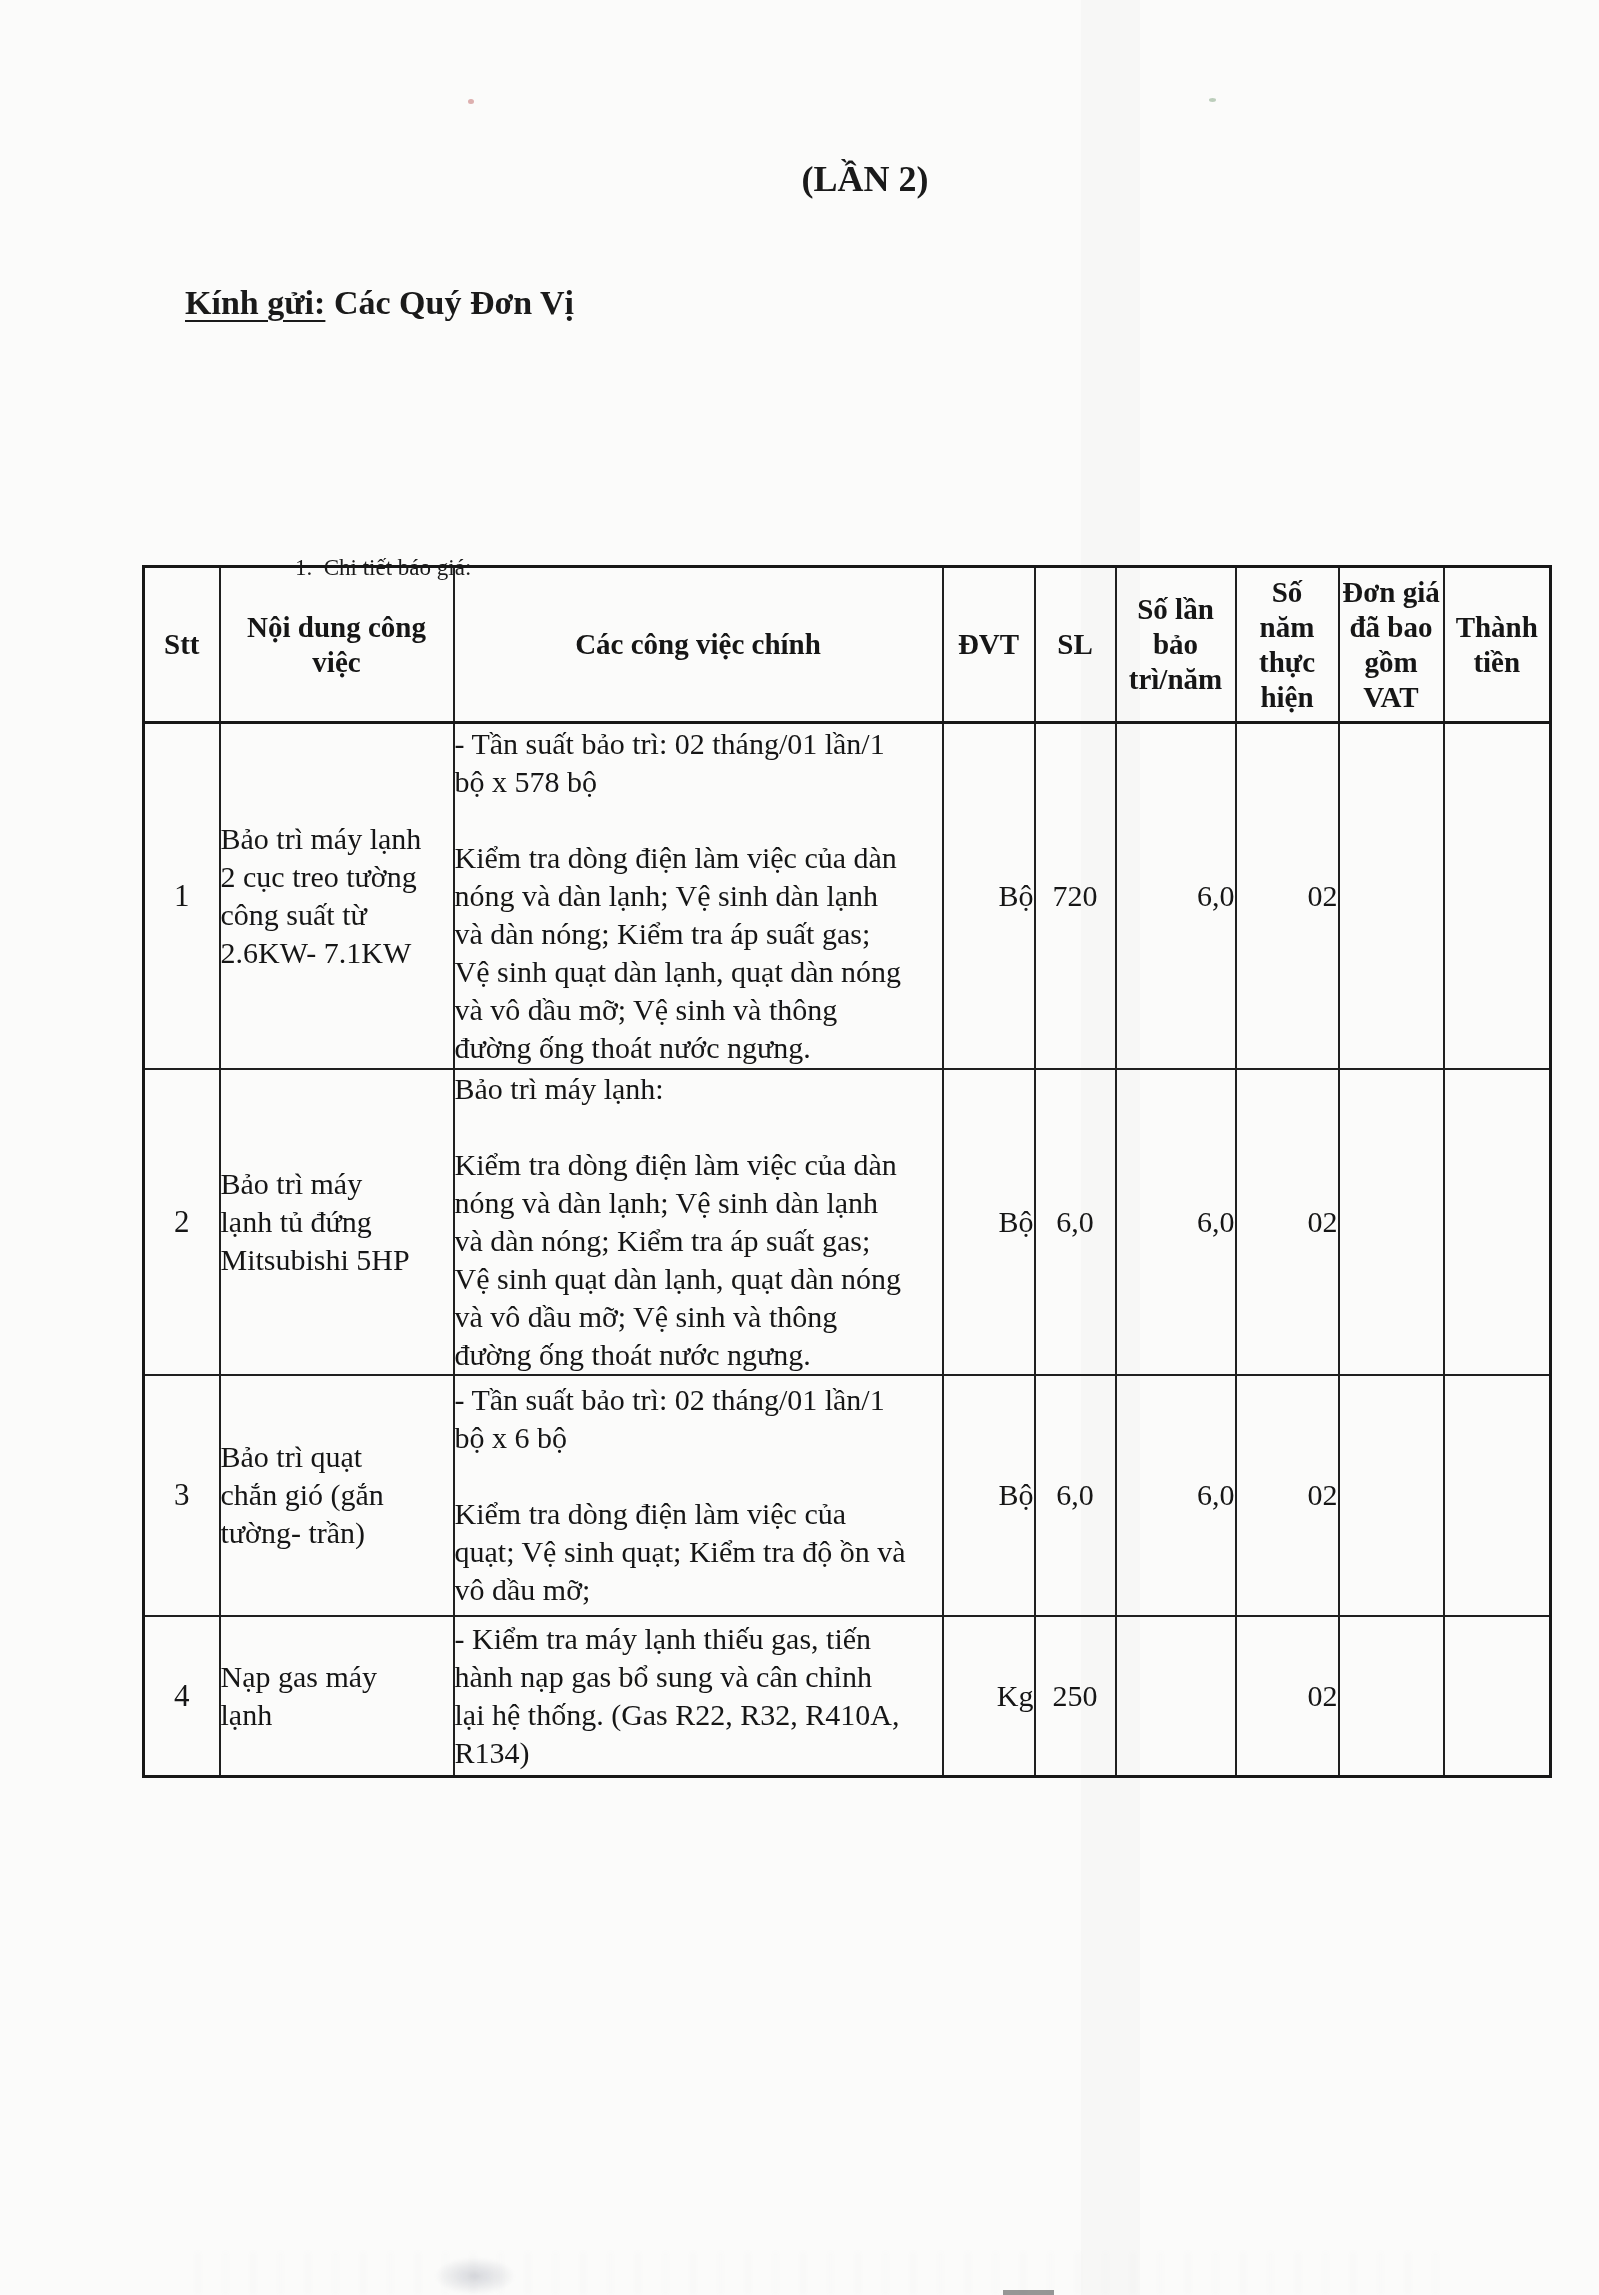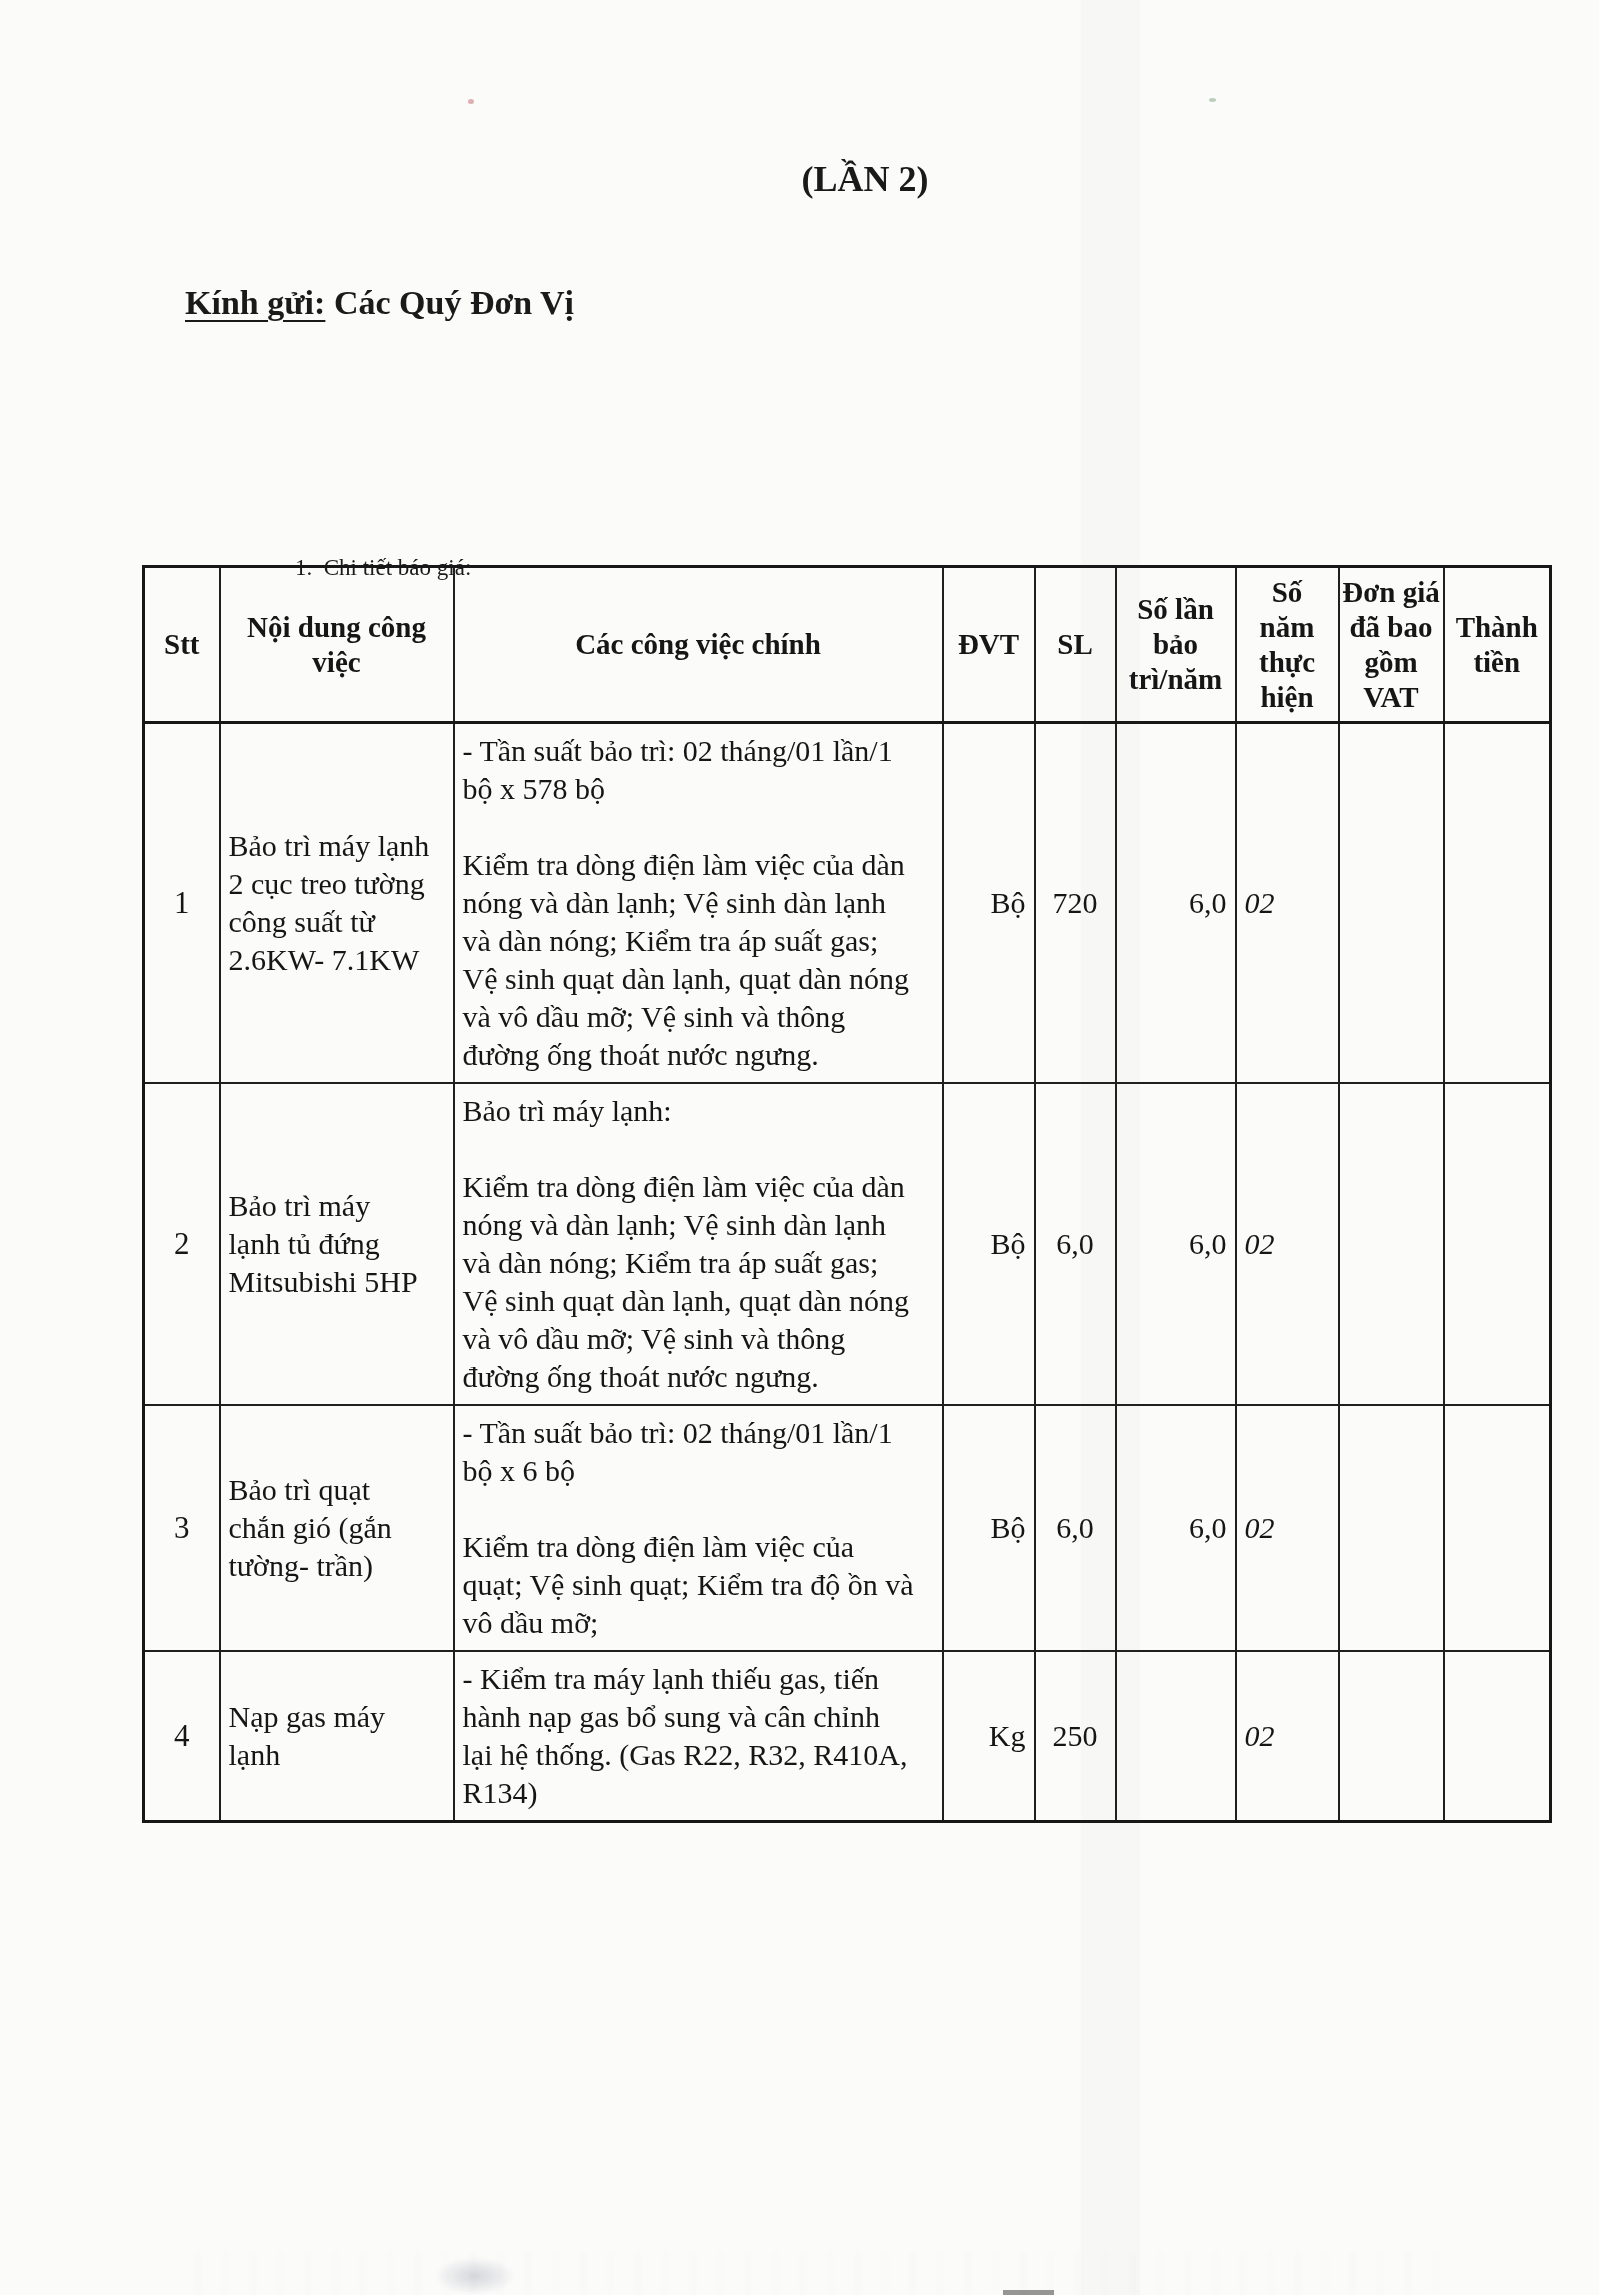--- a/index.html
+++ b/index.html
@@ -44,21 +44,21 @@
   }
 
   
   .quote-table {
     position:absolute; left:142px; top:565px; width:1405px;
     border-collapse:collapse; table-layout:fixed;
     font-size:30px; color:#161616;
   }
   .quote-table th, .quote-table td {
     border:2px solid #1f1f1f;
-    padding:8px; overflow:hidden;
+    padding:0; overflow:hidden;
     vertical-align:middle;
   }
   .quote-table { border:3.3px solid #171717; }
   .quote-table thead th {
     border-bottom:3.3px solid #171717;
     font-size:29px; line-height:35px; font-weight:bold;
     text-align:center; white-space:pre-line;
     padding:3.9px 2.6px;
   }
   .quote-table tbody td { border-top-width:2.6px; }
@@ -66,21 +66,21 @@
   .cell-pre { white-space:pre-line; }
   .col-stt    { text-align:center; font-size:31px; }
   .col-noidung{ text-align:left; padding:2.6px 7.9px 2.6px 13px; line-height:38px; }
   .col-congviec{
     text-align:left; vertical-align:top;
     padding:7.9px 15.7px 2.6px 15.7px; line-height:38px;
   }
   .col-dvt  { text-align:right; }
   .col-sl   { text-align:center; }
   .col-solan{ text-align:right; padding-right:27.5px; }
-  .col-sonam{ text-align:left;font-style:italic; }
+  .col-sonam{ text-align:right; }
 
   tr.h-head { height:156px; }
   tr.h-r1 { height:346px; }
   tr.h-r2 { height:303px; }
   tr.h-r3 { height:241px; }
   tr.h-r4 { height:161px; }
 
   
   .scan-streak {
     position:absolute; top:0; left:1081px; width:59px; height:2295px;

